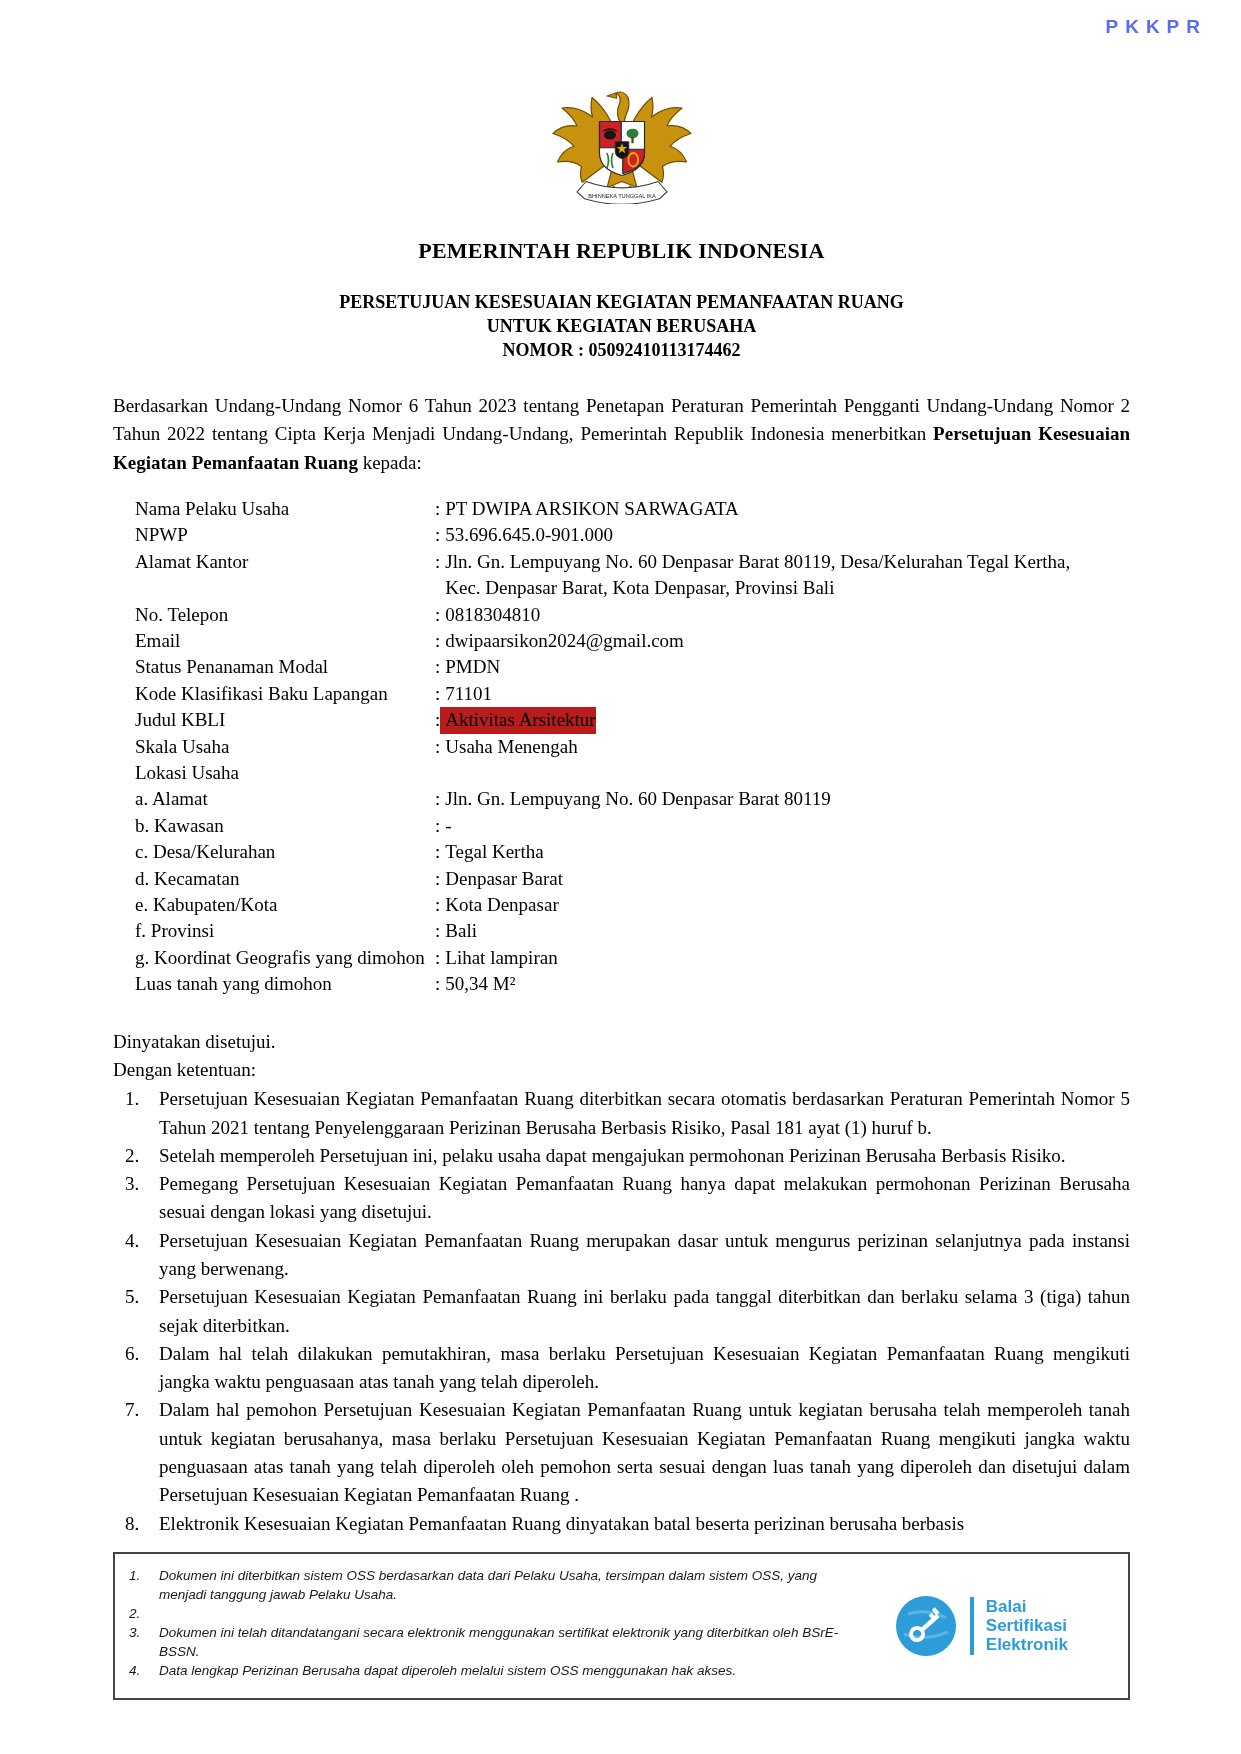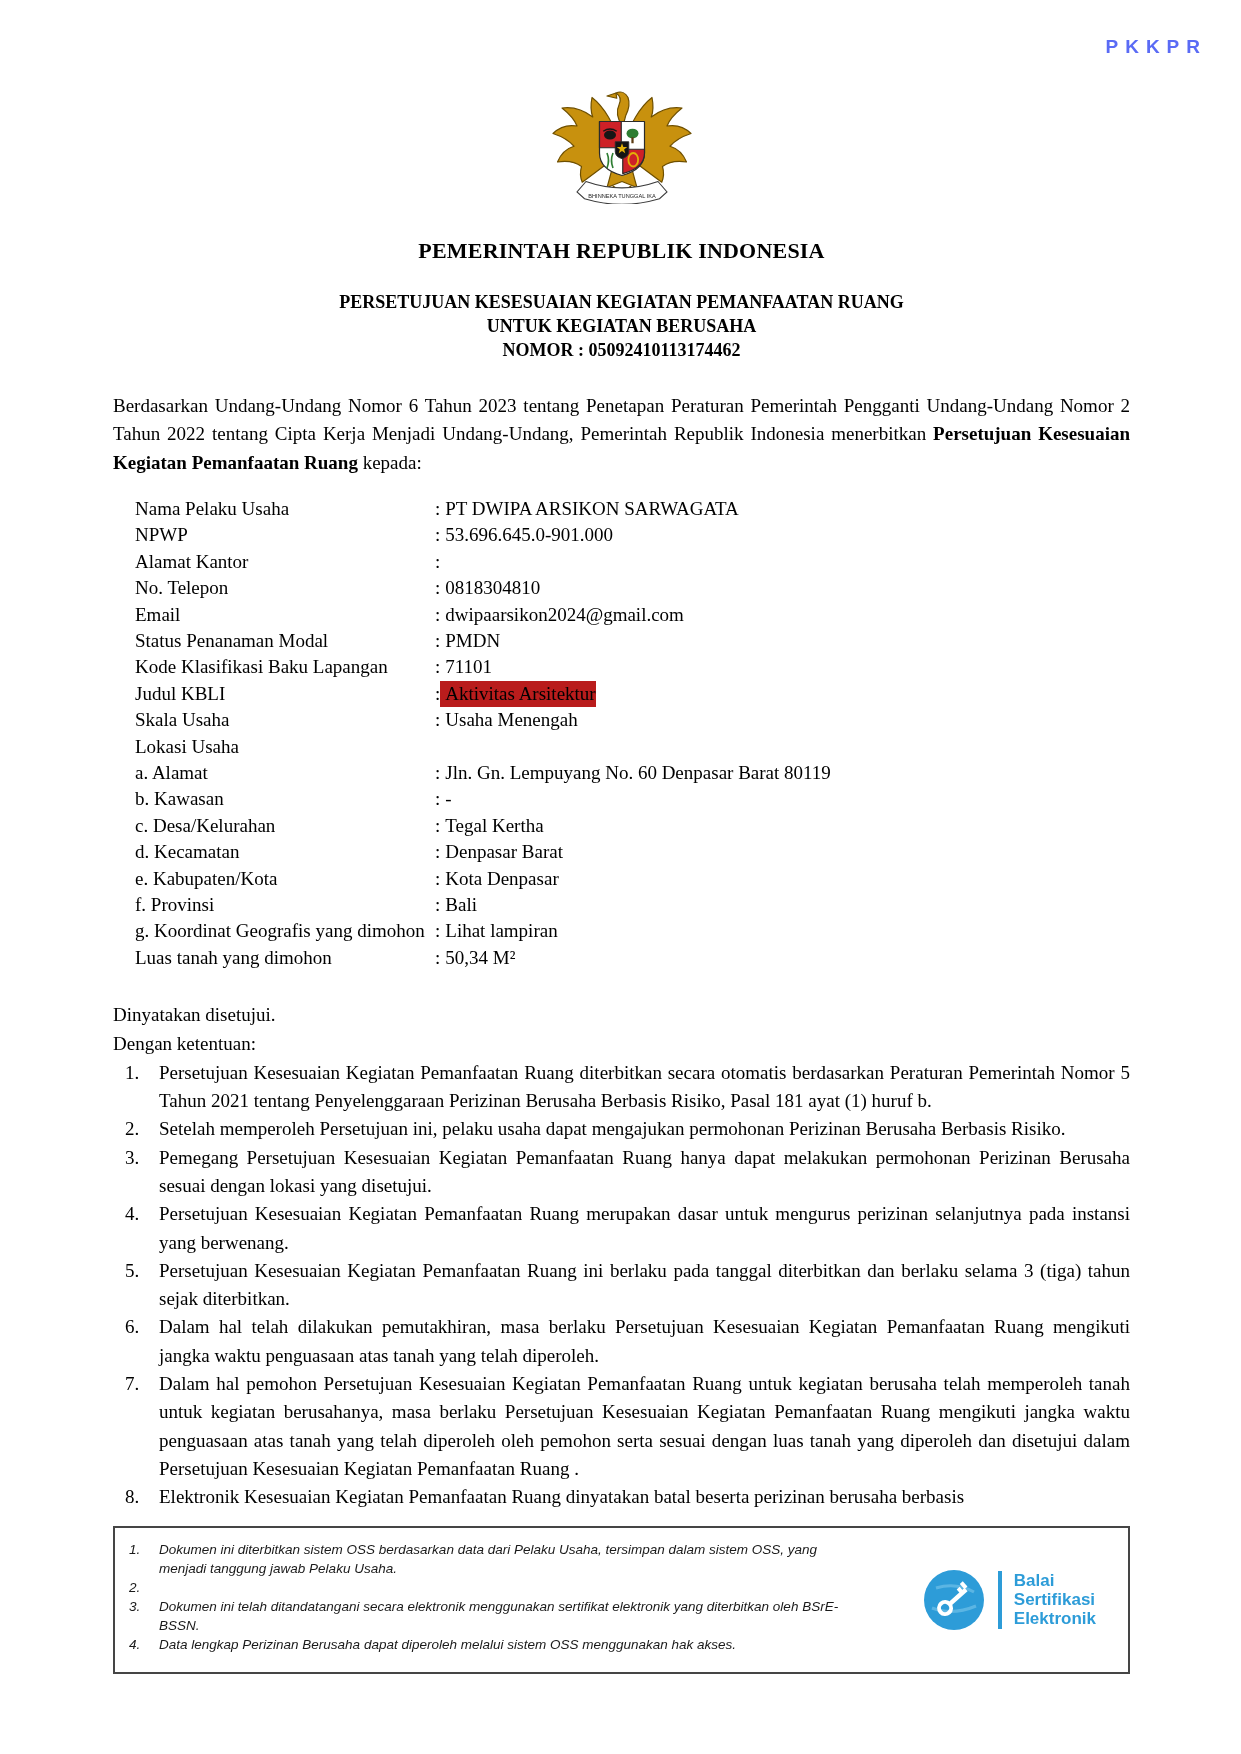--- a/index.html
+++ b/index.html
@@ -2,21 +2,21 @@
 <html><head>
 <meta charset="utf-8">
 <style>
   html,body{margin:0;padding:0;}
   body{
     width:1241px;height:1754px;background:#ffffff;color:#000;
     font-family:"Liberation Serif", serif;position:relative;overflow:hidden;
   }
   .page{position:relative;width:1241px;height:1754px;padding:0 111px 0 113px;box-sizing:border-box;}
   .pkkpr-tag{
-    position:absolute;top:36px;right:34px;
+    position:absolute;top:16px;right:34px;
     font-family:"Liberation Sans", sans-serif;font-weight:bold;
     font-size:19px;letter-spacing:7px;color:#5a6bf5;
   }
   .emblem-wrap{padding-top:72px;text-align:center;}
   .emblem-wrap svg{width:152px;height:132px;}
   .gov-title{
     margin-top:30px;text-align:center;font-weight:bold;font-size:22px;letter-spacing:.2px;
   }
   .doc-title{margin-top:26px;text-align:center;font-weight:bold;font-size:18px;line-height:24px;}
   .doc-title div{margin:0;}
@@ -41,21 +41,21 @@
   }
   .footer-notes{
     flex:1;align-self:flex-start;
     font-family:"Liberation Sans", sans-serif;font-style:italic;
     font-size:13.5px;line-height:19px;color:#1a1a1a;padding-top:4px;
   }
   .f-note{display:flex;}
   .f-note .num{width:30px;flex:none;padding-left:4px;}
   .f-note .txt{max-width:700px;}
   .bse-logo{
-    flex:none;display:flex;align-items:center;gap:12px;margin-right:20px;
+    flex:none;display:flex;align-items:center;gap:12px;margin-right:48px;
   }
   .bse-logo .bar{width:4px;height:58px;background:#2d9cd8;}
   .bse-text{
     font-family:"Liberation Sans", sans-serif;font-weight:bold;
     font-size:17px;line-height:19px;color:#2d9cd8;
   }
 </style>
 </head>
 <body>
 
@@ -122,20 +122,21 @@
 
       <div class="d-row">
         <div class="d-label">NPWP</div>
         <div class="d-colon">:</div>
         <div class="d-value">53.696.645.0-901.000</div>
       </div>
 
       <div class="d-row">
         <div class="d-label">Alamat Kantor</div>
         <div class="d-colon">:</div>
+        <div class="d-value">Jln. Gn. Lempuyang No. 60 Denpasar Barat 80119, Desa/Kelurahan Tegal Kertha, Kec. Denpasar Barat, Kota Denpasar, Provinsi Bali</div>
       </div>
 
       <div class="d-row">
         <div class="d-label">No. Telepon</div>
         <div class="d-colon">:</div>
         <div class="d-value">0818304810</div>
       </div>
 
       <div class="d-row">
         <div class="d-label">Email</div>

